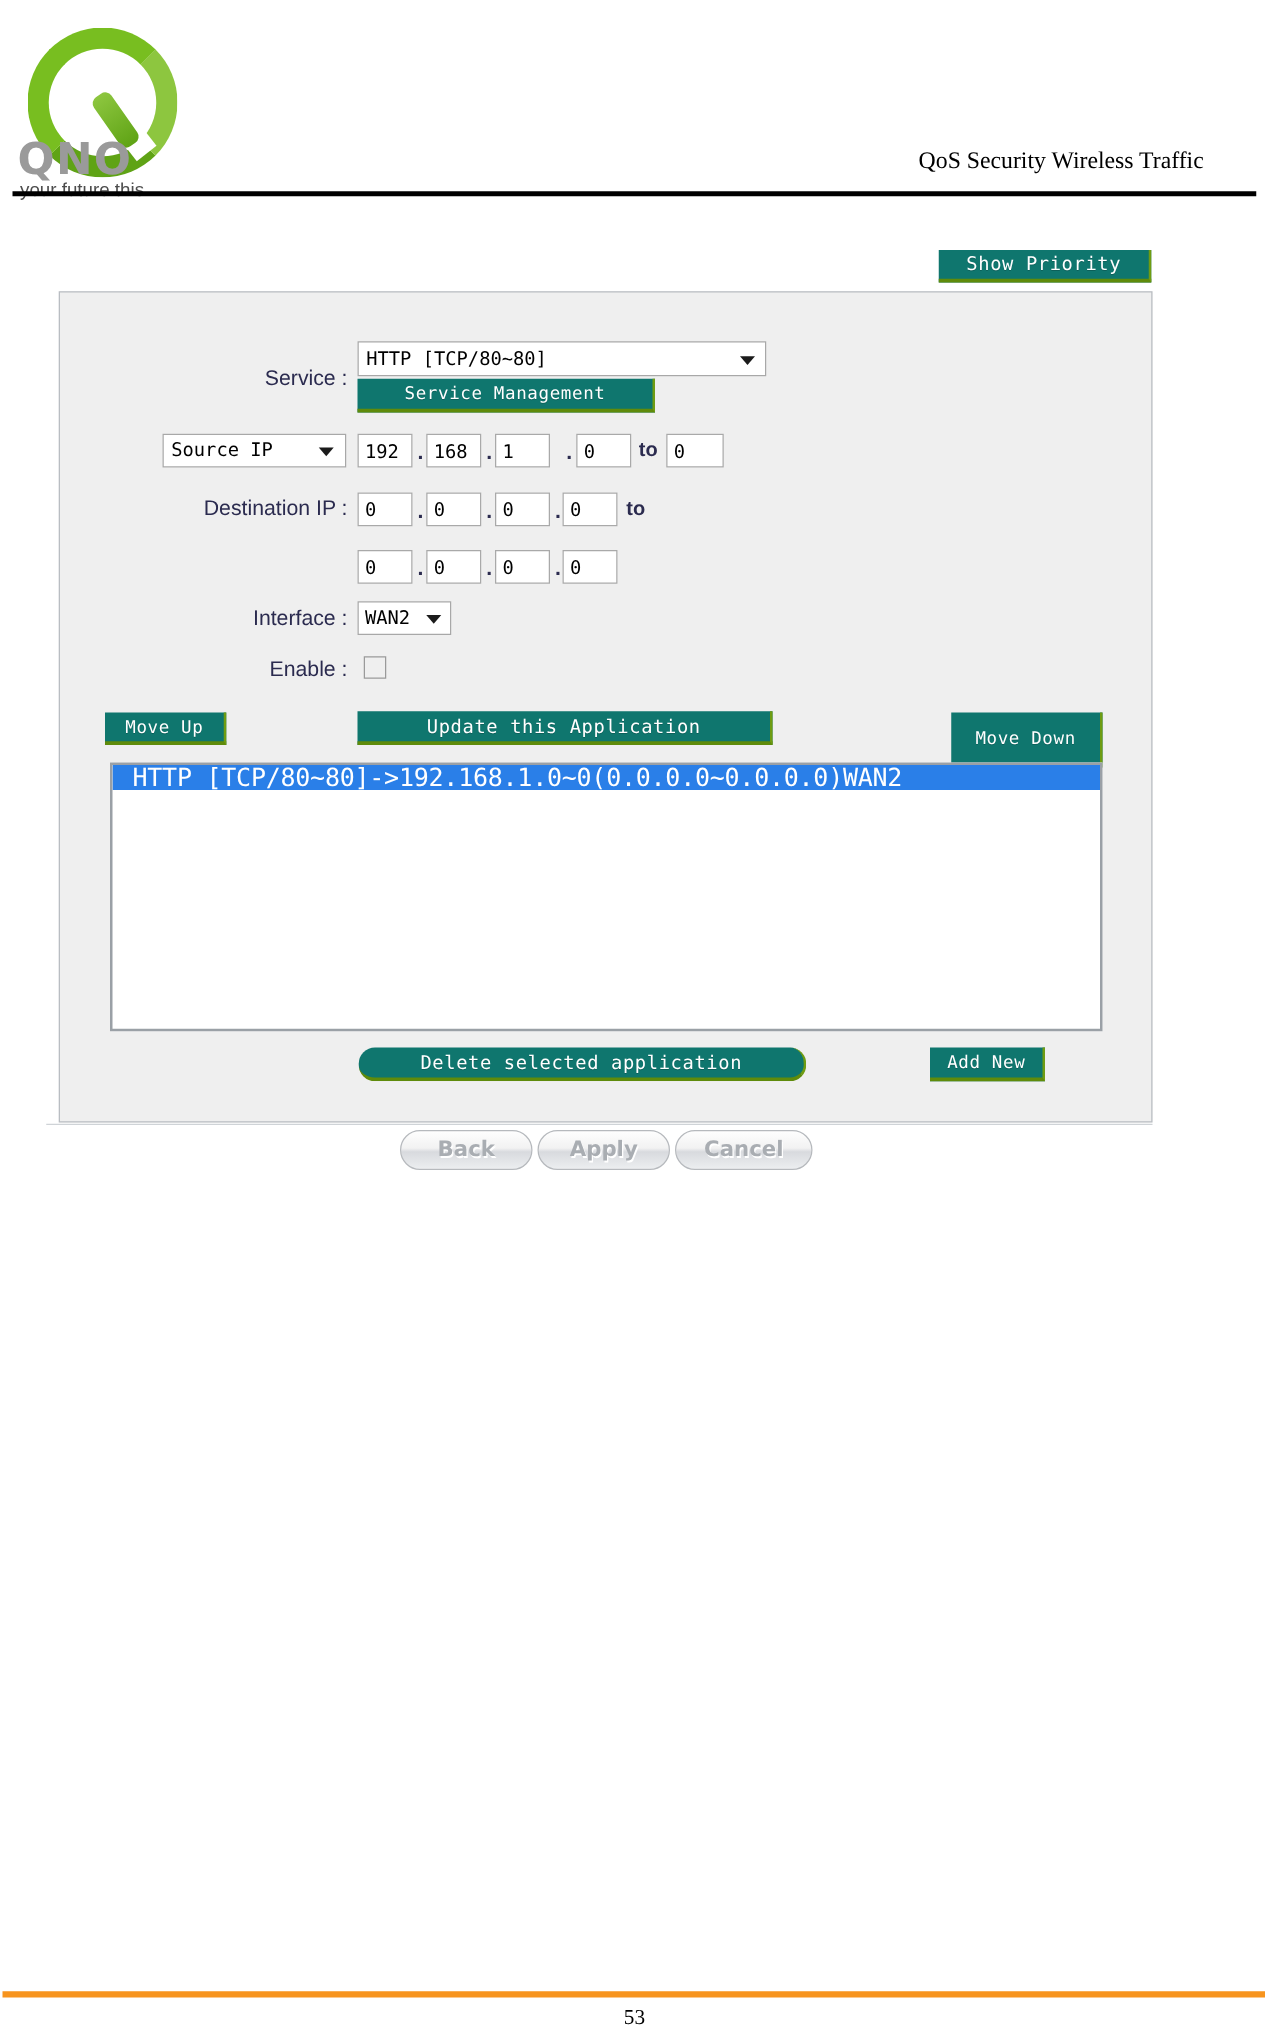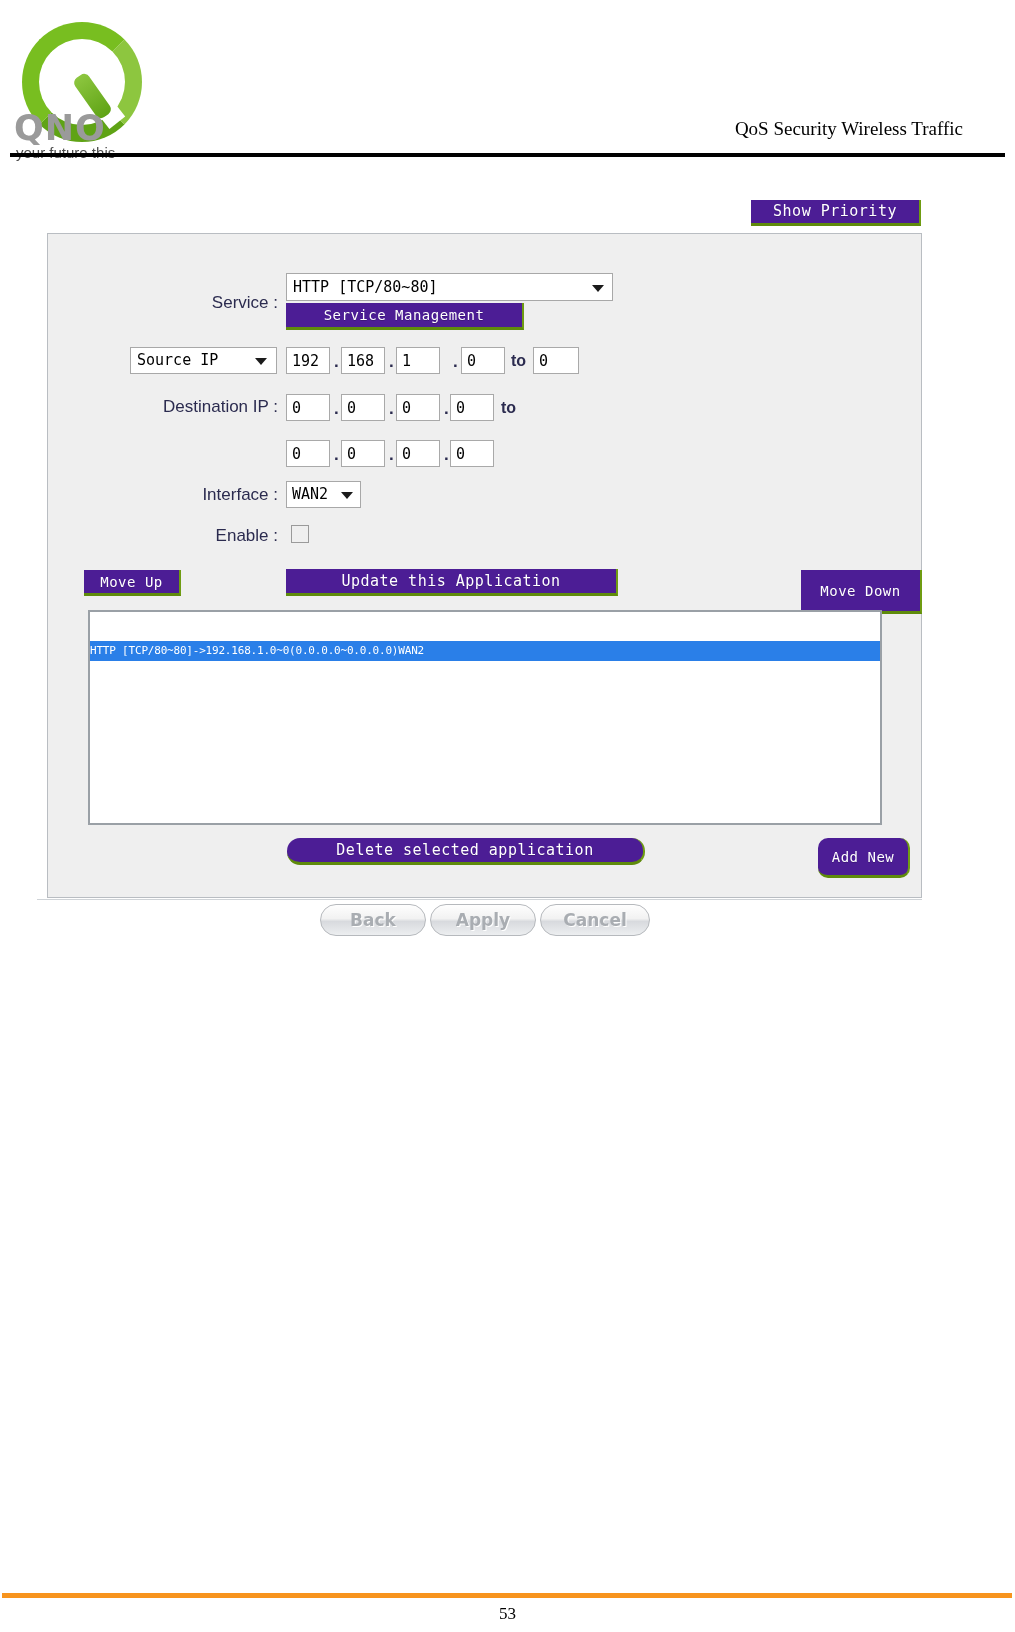--- a/index.html
+++ b/index.html
@@ -87,21 +87,21 @@
   }
   #header-rule {
     position: absolute;
     left: 10px; top: 153px;
     width: 995px; height: 4px;
     background: #000000;
   }
 
   
   .btn-green {
-    background: #4c1d95;
+    background: #0f766e;
     border: 0;
     border-bottom: 3px solid #5f8b0b;
     border-right: 2px solid #6f9c12;
     color: #ffffff;
     font-family: "DejaVu Sans Mono", monospace;
     font-size: 15px;
     letter-spacing: 0.5px;
     text-align: center;
     cursor: pointer;
     box-sizing: border-box;
@@ -269,62 +269,59 @@
   #update-application-btn {
     position: absolute;
     left: 286px; top: 569px;
     width: 332px; height: 27px;
   }
   #move-down-btn {
     position: absolute;
     left: 761px; top: 570px;
     width: 121px; height: 44px;
     font-size: 14px;
-    margin-left: 40px;
   }
 
   
   #rule-listbox {
     position: absolute;
     left: 88px; top: 610px;
     width: 794px; height: 215px;
     background: #ffffff;
     border: 2px solid #9aa0a6;
     box-sizing: border-box;
     overflow: hidden;
   }
   .rule-item {
     font-family: "DejaVu Sans Mono", monospace;
-    font-size: 11px;
+    font-size: 20px;
     color: #000000;
     line-height: 20px;
     height: 20px;
-    padding-left: 0;
+    padding-left: 16px;
     white-space: nowrap;
     cursor: pointer;
     letter-spacing: -0.2px;
-    margin-top: 29px;
   }
   .rule-item.selected {
     background: #2A7FE8;
     color: #ffffff;
   }
 
   
   #delete-application-btn {
     position: absolute;
     left: 287px; top: 838px;
     width: 358px; height: 27px; border-radius: 13px;
   }
   #add-new-btn {
     position: absolute;
-    left: 818px; top: 838px;
-    width: 92px; height: 40px;
+    left: 744px; top: 838px;
+    width: 92px; height: 27px;
     font-size: 14px;
-    border-radius: 10px;
   }
 
   
   #form-footer {
     position: absolute;
     left: 37px; top: 899px;
     width: 885px; height: 60px;
     background: #ffffff;
     border-top: 1px solid #cfd3d7;
     box-sizing: border-box;

